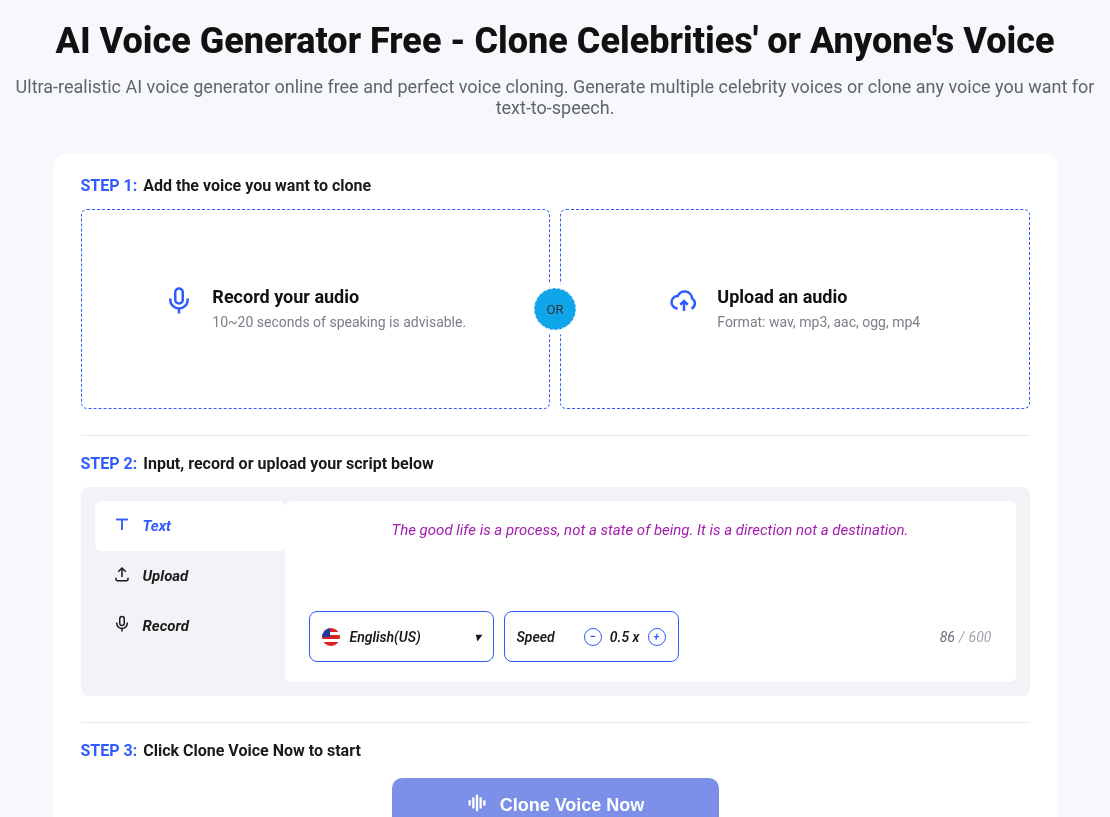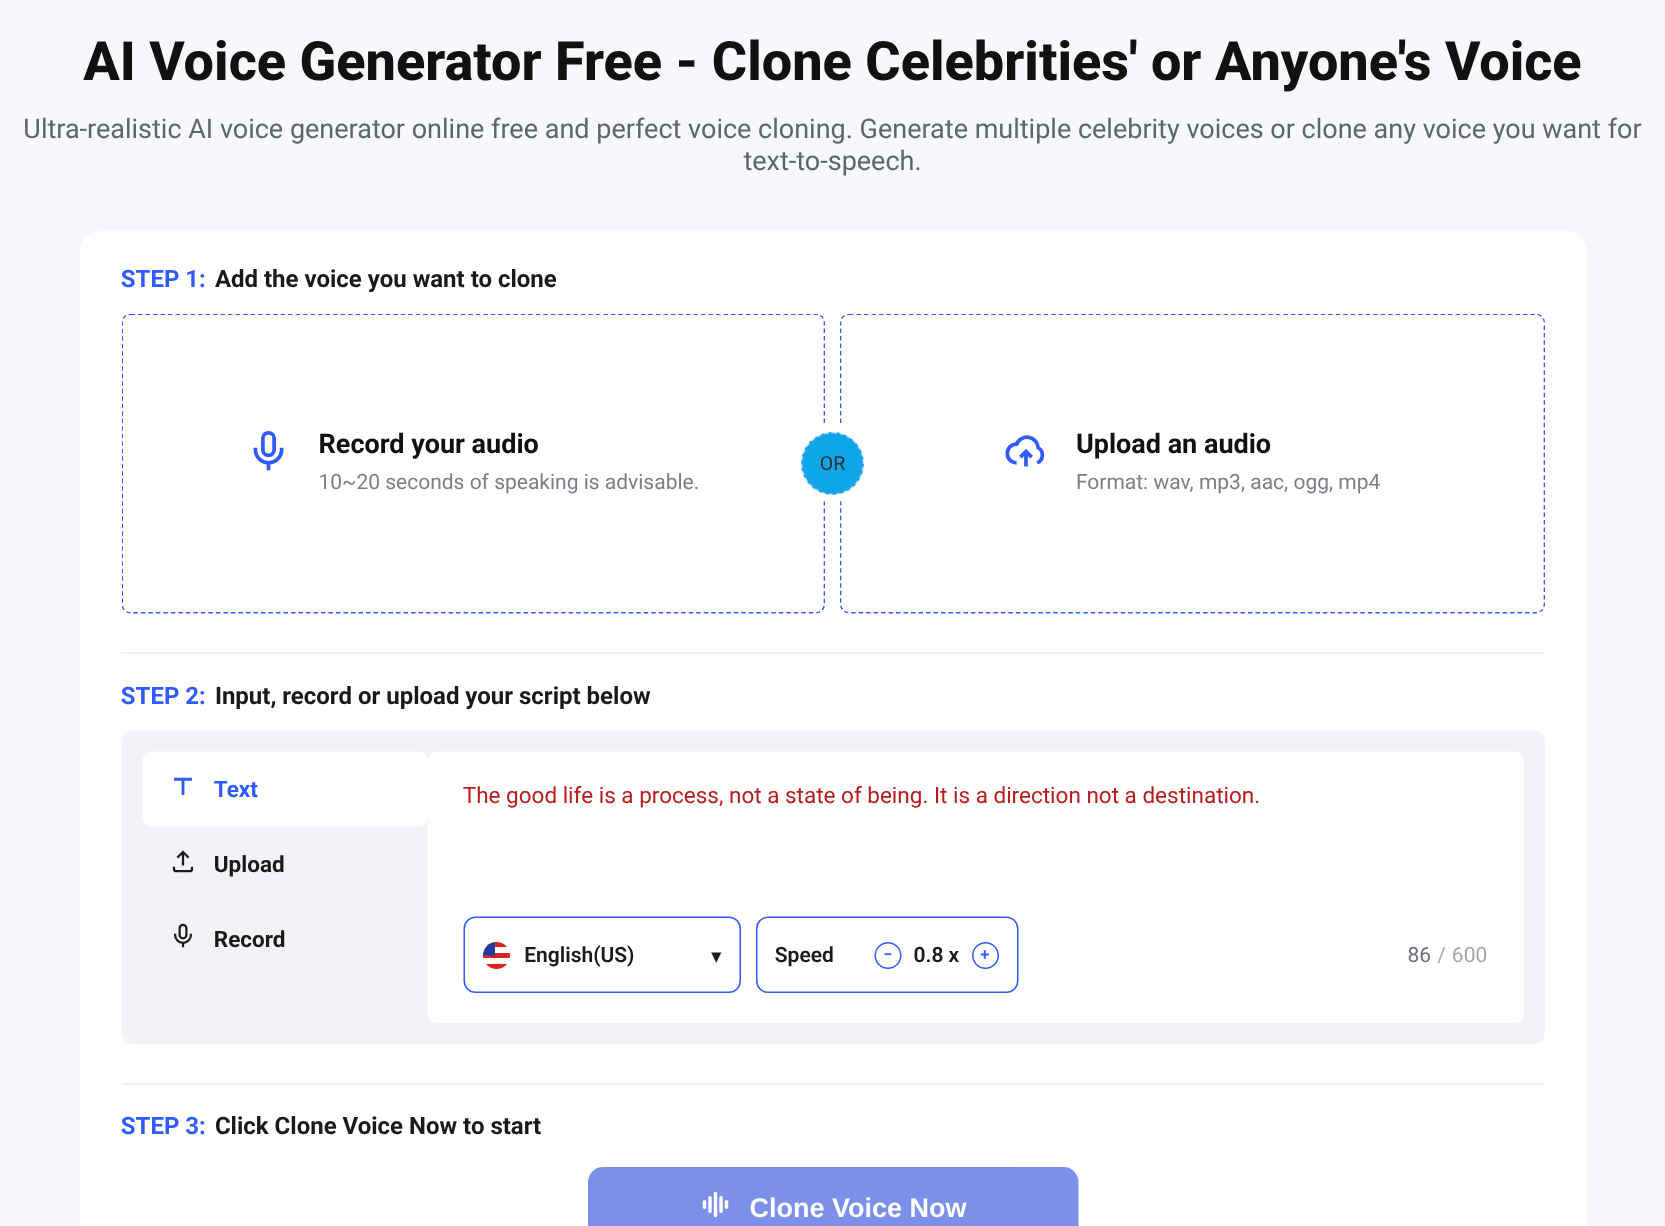--- a/index.html
+++ b/index.html
@@ -12,27 +12,27 @@
 .step-text { font-size: 16px; font-weight: 700; color: #1a1a1a; margin-left: 6px; }
 .step-head { display: flex; align-items: baseline; margin-bottom: 14px; }
 .step1-grid { display: flex; gap: 10px; position: relative; }
 .dashed-box { flex: 1; border: 1px dashed #2f5bff; border-radius: 6px; height: 200px; display: flex; align-items: center; justify-content: center; cursor: pointer; }
 .dash-inner { display: flex; align-items: flex-start; gap: 18px; }
 .dash-icon { width: 30px; height: 30px; color: #2f5bff; }
 .dash-title { font-size: 18px; font-weight: 700; color: #111; margin-bottom: 6px; }
 .dash-sub { font-size: 14px; color: #7a7e87; line-height: 1.4; }
 .or-badge { position: absolute; left: 50%; top: 50%; transform: translate(-50%, -50%); width: 42px; height: 42px; border-radius: 50%; background: #0ea5e9; border: 1px dashed #bcccff; display: flex; align-items: center; justify-content: center; font-weight: 400; font-size: 13px; color: #333; box-shadow: 0 0 0 5px #fff; }
 .divider { height: 1px; background: #e8eaee; margin: 26px 0 18px; }
-.step2-body { background: #f1f3f7; border-radius: 8px; padding: 14px; display: flex; gap: 0; }
+.step2-body { background: #f1f3f7; border-radius: 8px; padding: 14px; display: flex; gap: 0; font-style: italic; }
 .tabs { width: 190px; display: flex; flex-direction: column; gap: 0; }
 .tab { display: flex; align-items: center; gap: 12px; padding: 14px 18px; font-weight: 700; font-size: 15px; cursor: pointer; border-radius: 6px; color: #1a1a1a; }
 .tab.active { background: #fff; color: #2f5bff; }
 .tab svg { width: 18px; height: 18px; }
 .text-panel { flex: 1; background: #fff; border-radius: 6px; padding: 20px 24px; display: flex; flex-direction: column; }
-.text-content { font-size: 15px; color: #b91c1c; flex: 1; min-height: 70px; }
+.text-content { font-size: 15px; color: #a21caf; flex: 1; min-height: 70px; text-align: center; }
 .controls { display: flex; align-items: center; gap: 10px; margin-top: 20px; }
 .pill { border: 1.5px solid #2f5bff; border-radius: 8px; height: 51px; display: flex; align-items: center; padding: 0 12px; font-size: 14px; font-weight: 600; color: #1a1a1a; cursor: pointer; }
 .lang-pill { width: 185px; justify-content: space-between; }
 .flag { width: 18px; height: 18px; border-radius: 50%; background: linear-gradient(#d22 0 20%, #fff 20% 40%, #d22 40% 60%, #fff 60% 80%, #d22 80% 100%); position: relative; overflow: hidden; }
 .flag::after { content:""; position:absolute; left:0; top:0; width:45%; height:55%; background:#223a9e; }
 .speed-pill { width: 175px; justify-content: space-between; }
 .circ-btn { width: 18px; height: 18px; border-radius: 50%; border: 1.5px solid #2f5bff; display: flex; align-items: center; justify-content: center; font-size: 11px; color: #2f5bff; cursor: pointer; line-height:1; }
 .counter { margin-left: auto; font-size: 14px; color: #a2a6ae; display:flex; gap:4px;}
 .counter .cur { color:#6b6f78; }
 .cta-wrap { display: flex; justify-content: center; margin-top: 18px; }
@@ -125,21 +125,21 @@
             <span style="display:flex;align-items:center;gap:10px;">
               <span class="flag"></span>
               <span>English(US)</span>
             </span>
             <span class="chev">▾</span>
           </div>
           <div class="pill speed-pill">
             <span>Speed</span>
             <span style="display:flex;align-items:center;gap:8px;">
               <span class="circ-btn">−</span>
-              <span>0.8 x</span>
+              <span>0.5 x</span>
               <span class="circ-btn">+</span>
             </span>
           </div>
           <div class="counter">
             <span class="cur">86</span>
             <span>/</span>
             <span>600</span>
           </div>
         </div>
       </div>

